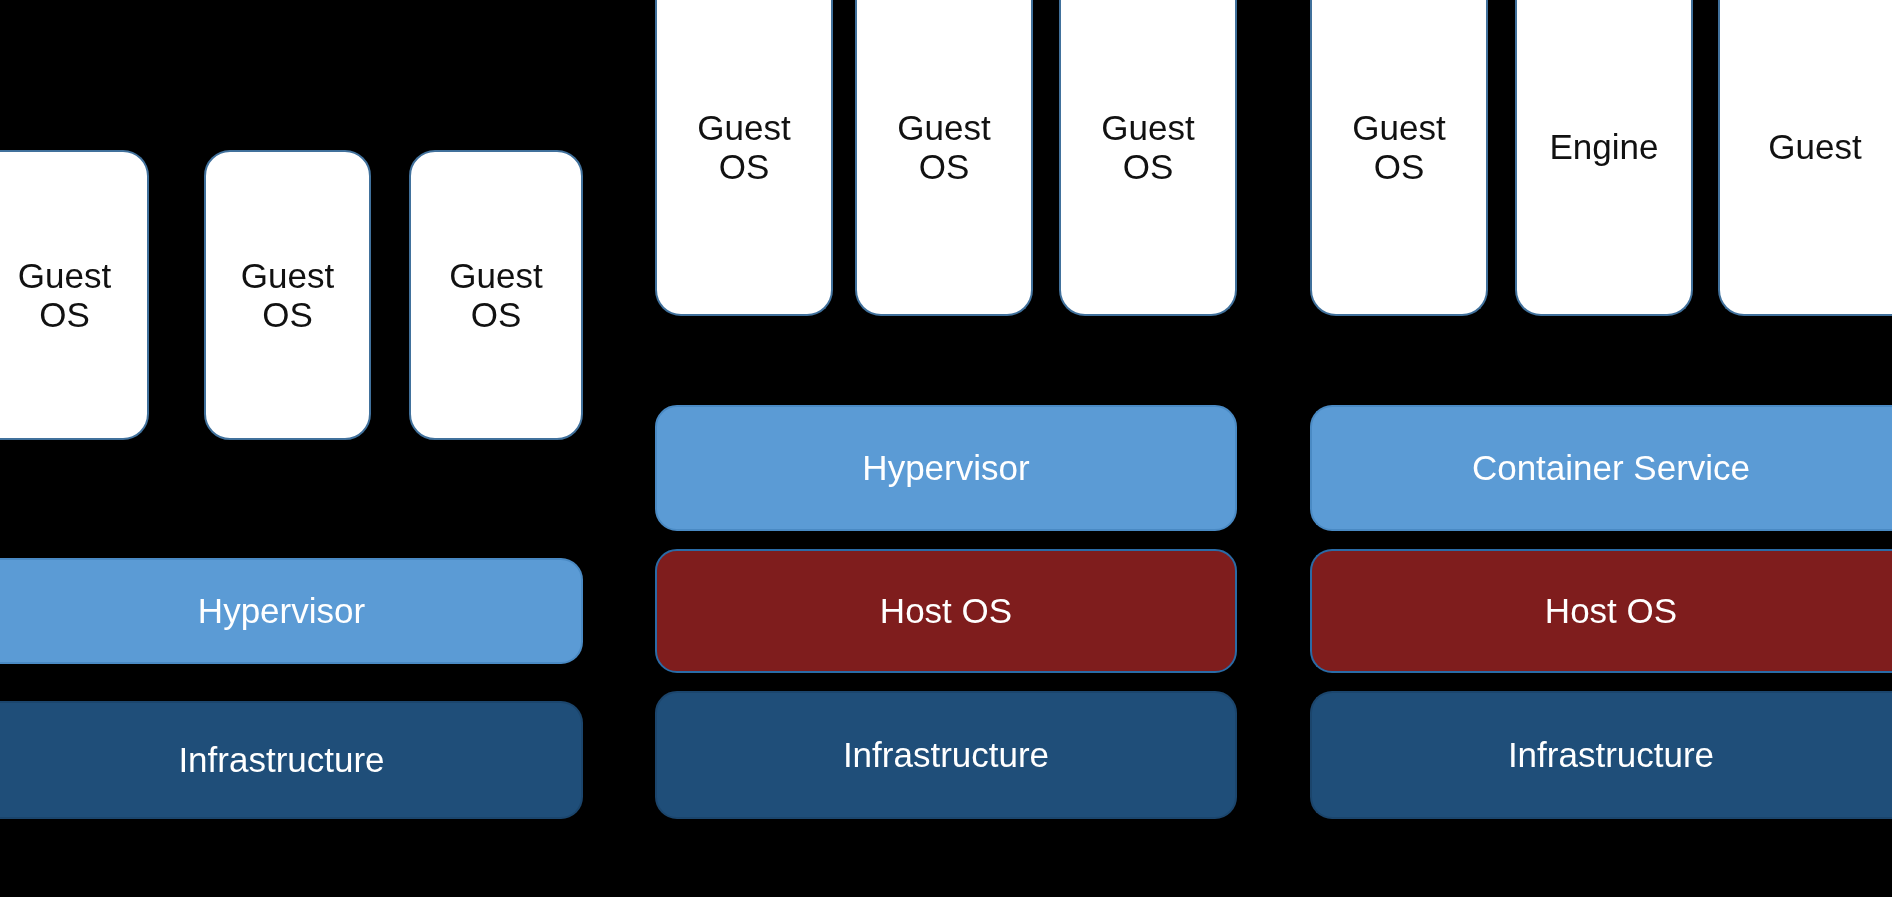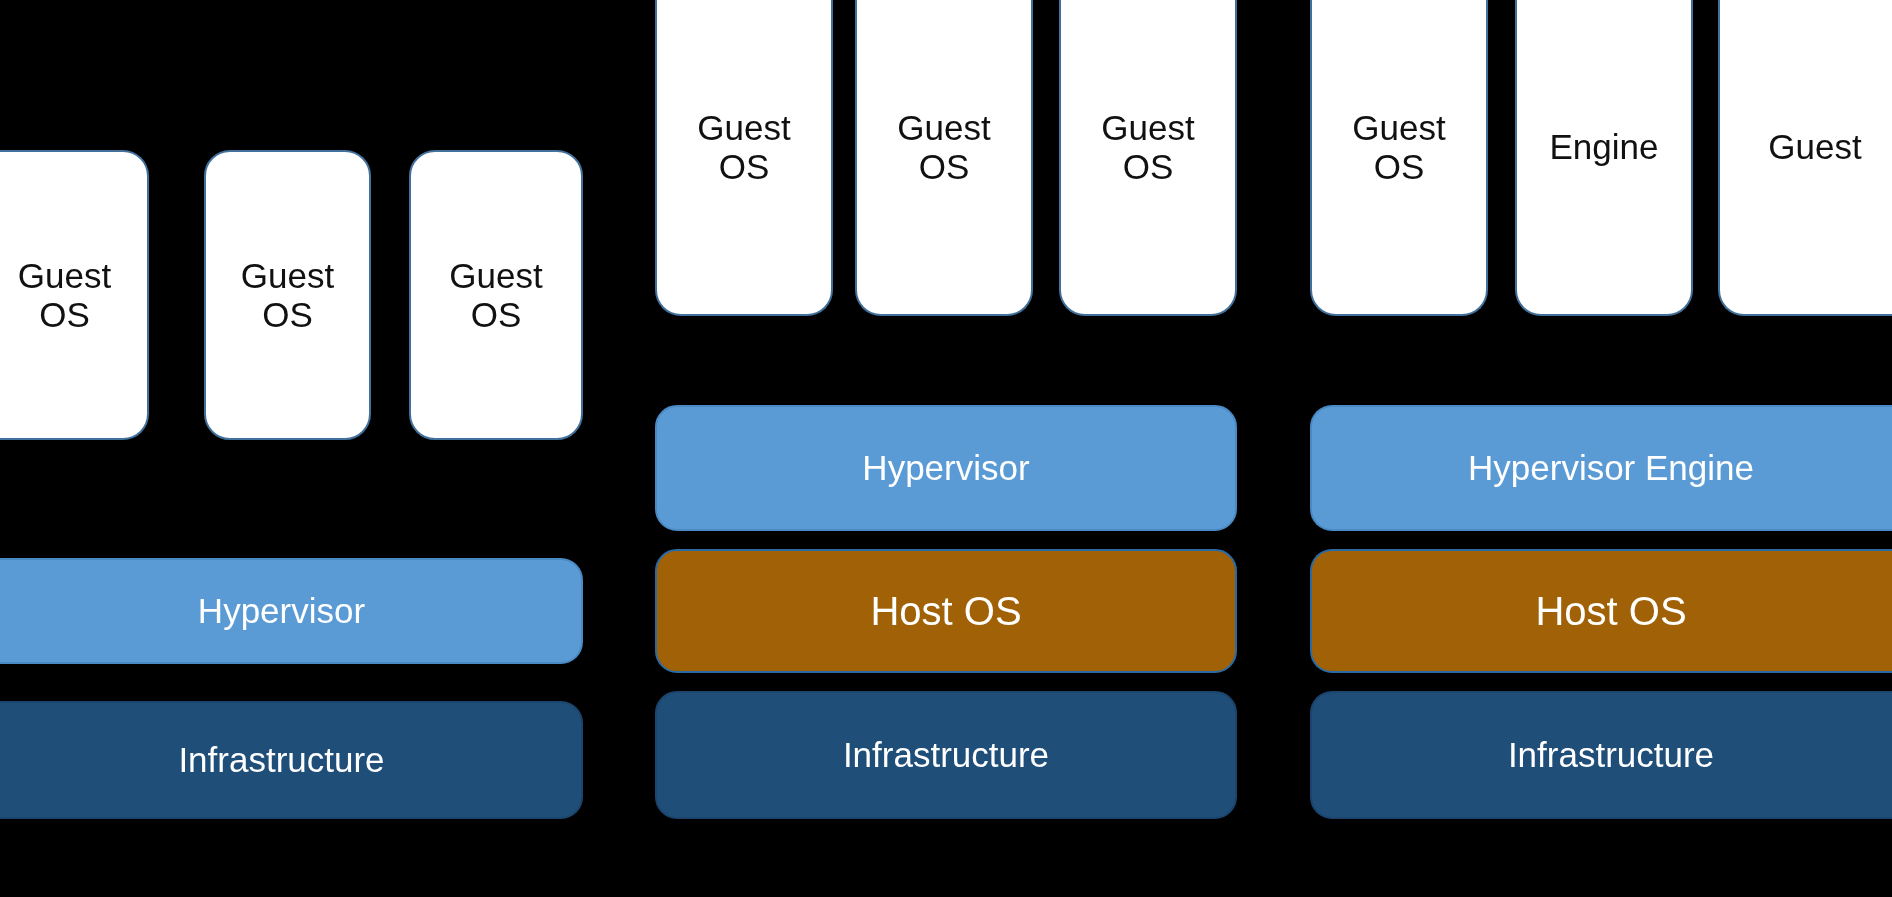--- a/index.html
+++ b/index.html
@@ -55,24 +55,24 @@
   .band-light {
     background: #5B9BD5;
     border-color: #4A8AC4;
     color: #FFFFFF;
     font-size: 35px;
     box-shadow: 0 3px 4px rgba(0,0,0,0.5);
   }
 
   
   .band-mid {
-    background: #a16207;
+    background: #7f1d1d;
     border-color: #2A6BA6;
     color: #FFFFFF;
-    font-size: 40px;
+    font-size: 35px;
     box-shadow: 0 3px 4px rgba(0,0,0,0.5);
   }
 
   
   .band-dark {
     background: #1F4E79;
     border-color: #1B456C;
     color: #FFFFFF;
     font-size: 35px;
     box-shadow: 0 3px 4px rgba(0,0,0,0.5);
@@ -145,21 +145,21 @@
 
   <div class="node card clip-top" style="left:1515px; top:-20px; width:178px; height:336px;">
     <span class="label">Engine</span>
   </div>
 
   <div class="node card clip-top clip-right" style="left:1718px; top:-20px; width:192px; height:336px;">
     <span class="label">Guest</span>
   </div>
 
   <div class="node band-light clip-right" style="left:1310px; top:405px; width:600px; height:126px;">
-    <span class="label">Hypervisor Engine</span>
+    <span class="label">Container Service</span>
   </div>
 
   <div class="node band-mid clip-right" style="left:1310px; top:549px; width:600px; height:124px;">
     <span class="label">Host OS</span>
   </div>
 
   <div class="node band-dark clip-right" style="left:1310px; top:691px; width:600px; height:128px;">
     <span class="label">Infrastructure</span>
   </div>
 

